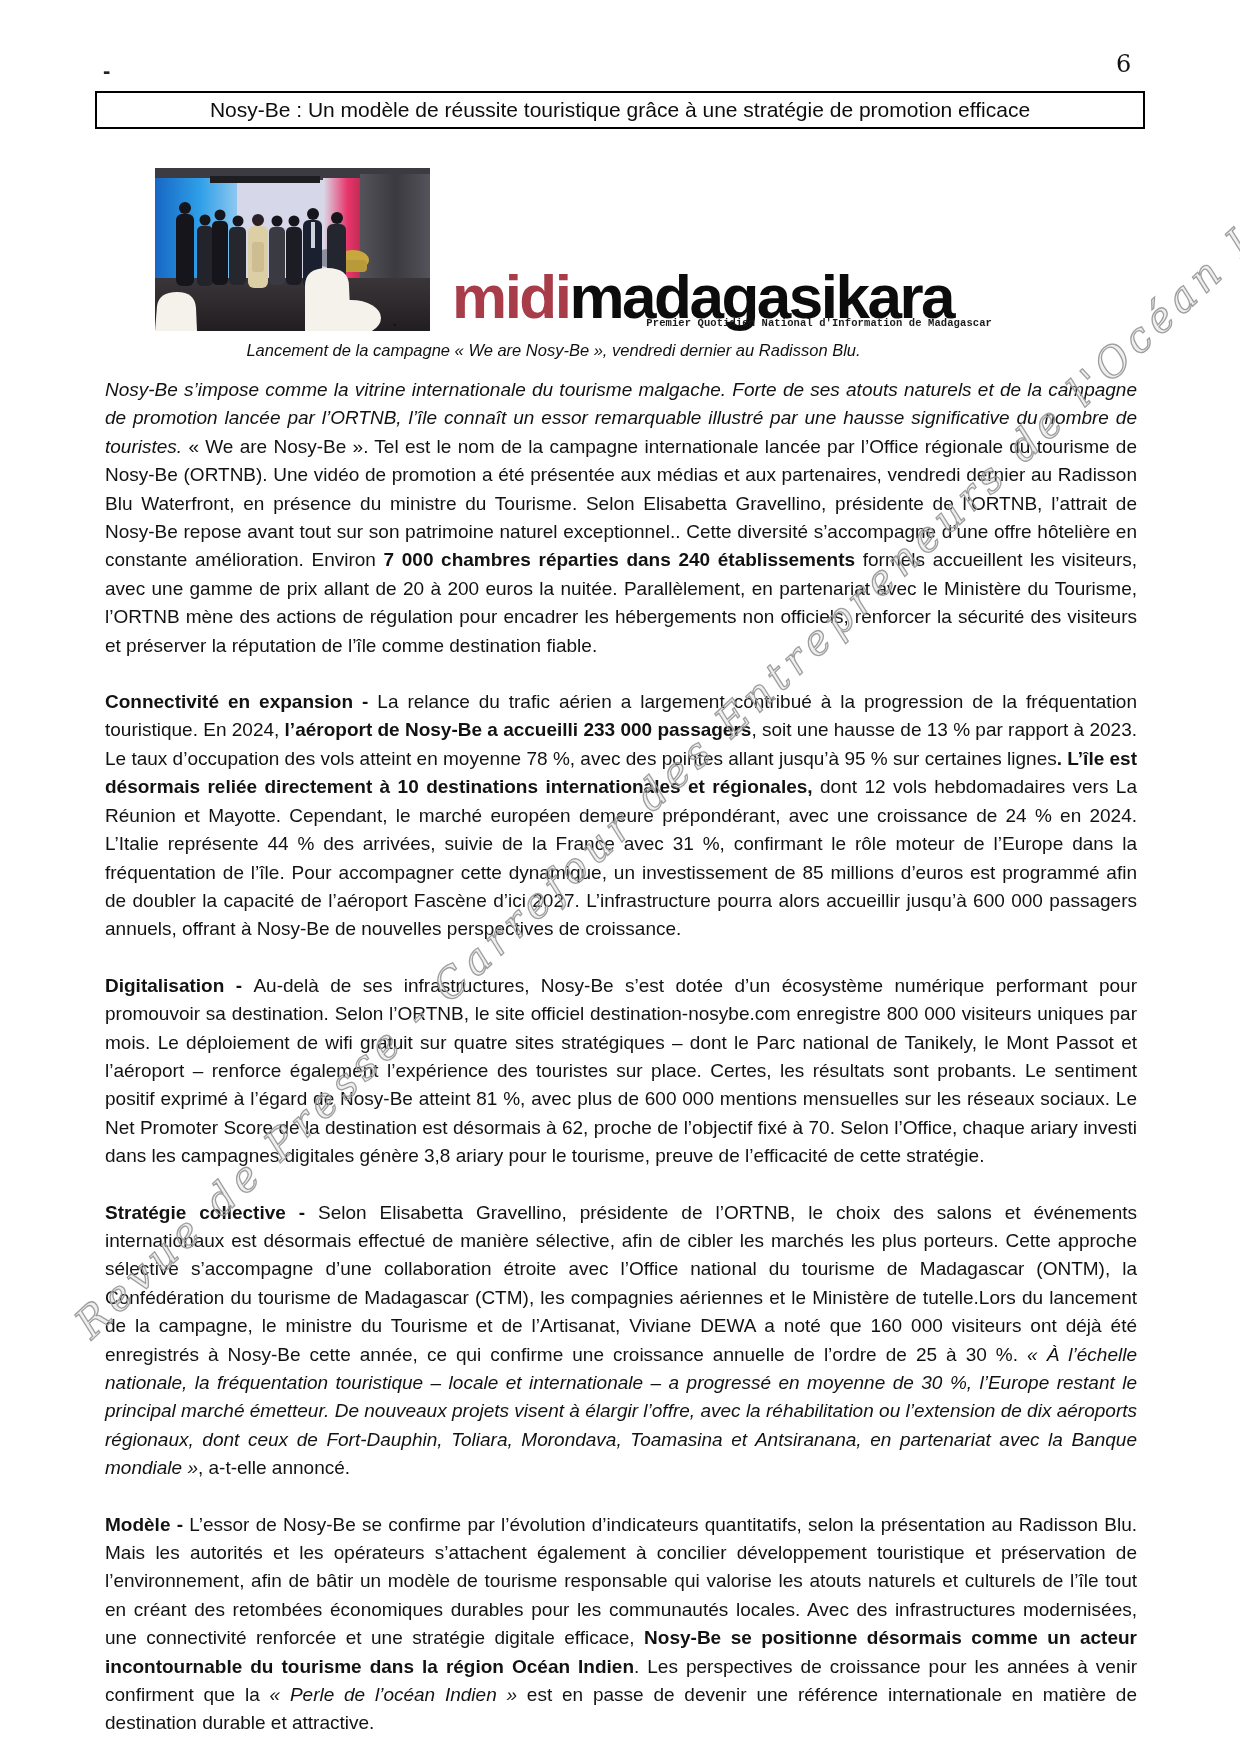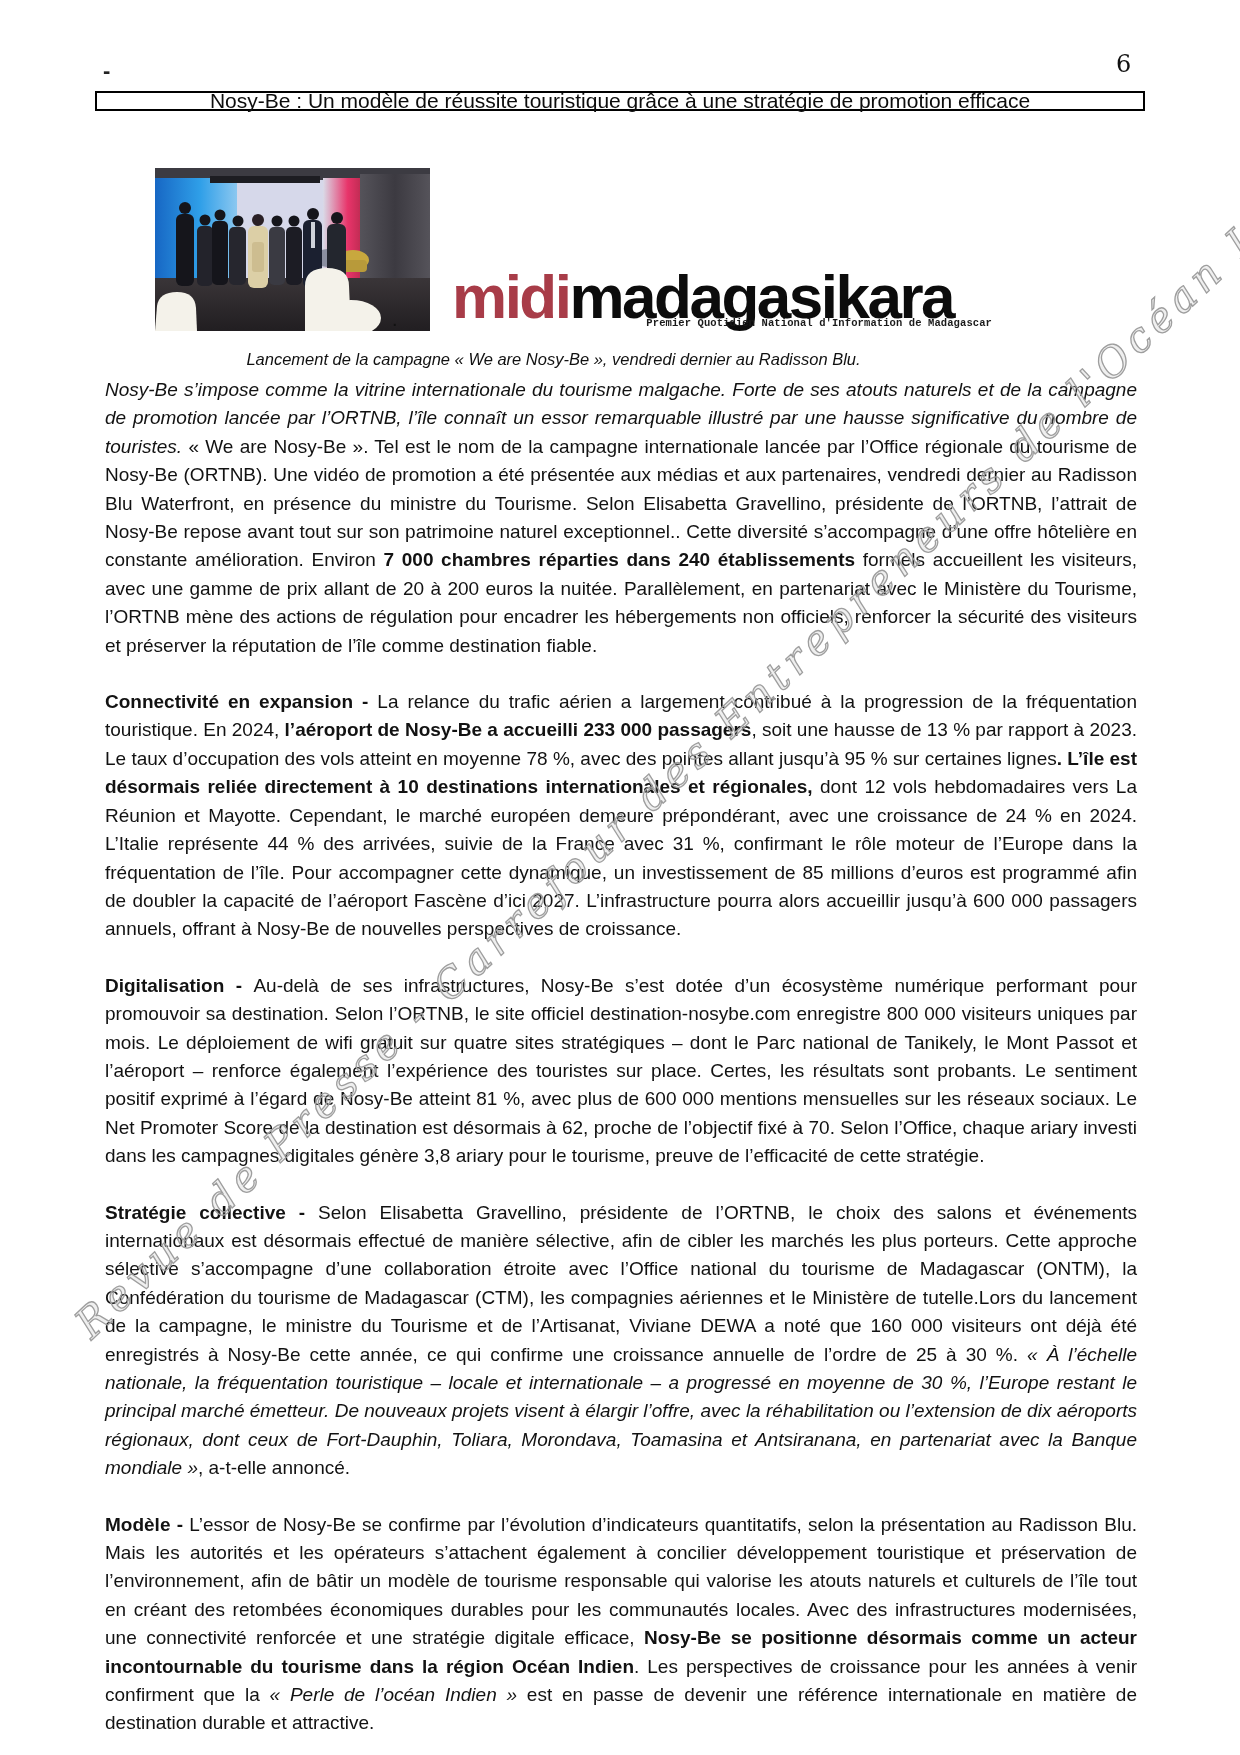--- a/index.html
+++ b/index.html
@@ -9,21 +9,21 @@
     margin:0 auto;
     background:#ffffff;
     font-family:"Liberation Sans", sans-serif;
     color:#111;
     overflow:hidden;
   }
   
   .corner-dash{position:absolute;left:103px;top:58px;font-size:22px;font-weight:bold;color:#222;}
   .page-number{position:absolute;left:1116px;top:50px;font-size:24px;font-family:"DejaVu Serif", serif;color:#111;}
   .title-box{
-    position:absolute;left:95px;top:91px;width:1050px;height:20px;
+    position:absolute;left:95px;top:91px;width:1050px;height:38px;
     border:2px solid #000;box-sizing:border-box;
     display:flex;align-items:center;justify-content:center;
     font-size:21px;font-weight:500;letter-spacing:0px;color:#0d0d0d;
     background:#fff;
   }
   
   .photo{position:absolute;left:155px;top:168px;width:275px;height:163px;display:block;}
   .stray-period{position:absolute;left:392px;top:308px;font-size:20px;color:#111;}
   
   .masthead{position:absolute;left:452px;top:226px;width:540px;}
@@ -32,21 +32,21 @@
     font-family:"Liberation Sans", sans-serif;white-space:nowrap;margin-top:39px;
   }
   .logo-red{color:#a83c48;}
   .logo-black{color:#0c0c0c;}
   .tagline{
     text-align:right;font-size:10.5px;font-weight:bold;color:#1a1a1a;
     margin-top:-12px;letter-spacing:0.1px;font-family:Liberation Mono, monospace;
   }
   
   .caption{
-    position:absolute;left:105px;top:350px;width:1032px;box-sizing:border-box;
+    position:absolute;left:105px;top:341px;width:1032px;box-sizing:border-box;
     padding-right:135px;
     text-align:center;font-style:italic;font-size:16.5px;color:#111;
   }
   
   .article{
     position:absolute;left:105px;top:376px;width:1032px;
     font-size:19px;line-height:28.4px;text-align:justify;color:#121212;
   }
   .article p{margin:0 0 28px 0;}
   .article .bold{font-weight:bold;}

